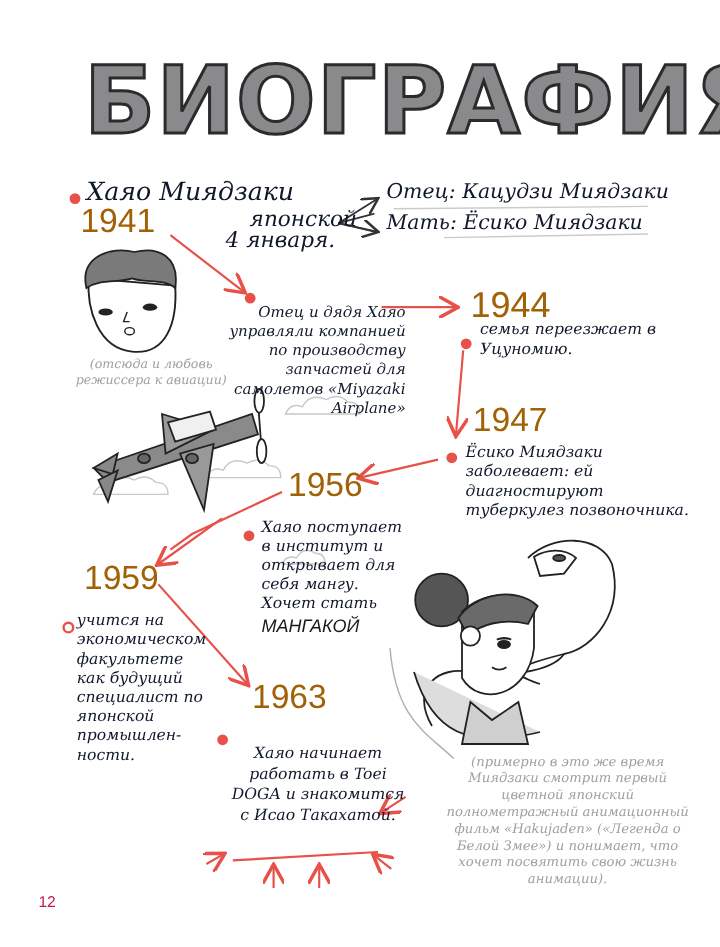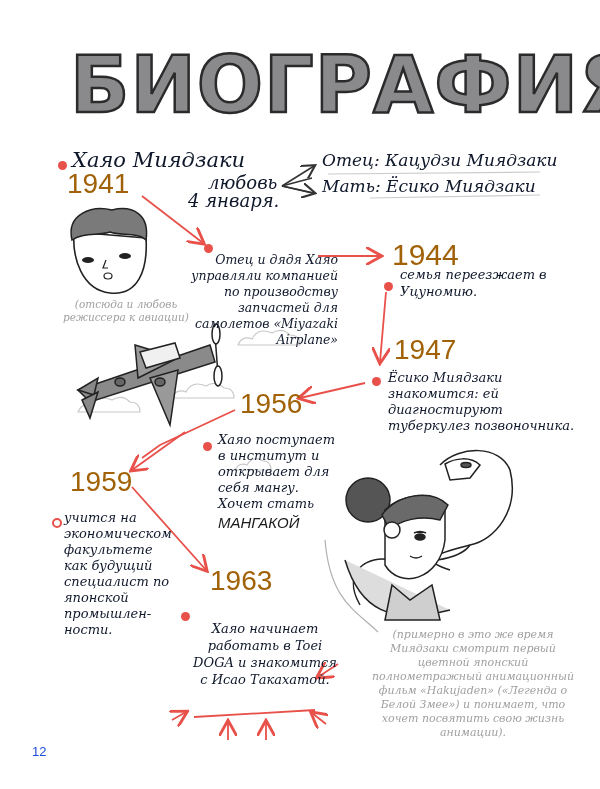--- a/index.html
+++ b/index.html
@@ -8,21 +8,21 @@
   .abs { position:absolute; }
   .title { left:70px; top:40px; width:470px; height:90px;
            font-family:"DejaVu Sans", sans-serif; font-weight:bold;
            font-size:78px; letter-spacing:1px; line-height:90px; text-align:center;
            color:#8a8a8c; -webkit-text-stroke:2.5px #2b2b2b; }
   .hand { font-family:"DejaVu Serif", serif; font-style:italic; color:#0f172a; }
   .year { font-family:"Liberation Sans", sans-serif; color:#a16207; font-weight:normal; }
   .dot { width:9px; height:9px; border-radius:50%; background:#e8504a; }
   .gray { color:#a0a0a0; }
   svg.layer { position:absolute; left:0; top:0; }
-  .pn { font-family:"Liberation Sans", sans-serif; font-size:13px; color:#1d4ed8; }
+  .pn { font-family:"Liberation Sans", sans-serif; font-size:13px; color:#be185d; }
 </style>
 </head>
 <body>
 
 <div class="abs title">БИОГРАФИЯ</div>
 
 <svg class="layer" width="600" height="789">
   <defs>
     <marker id="ar" markerWidth="10" markerHeight="10" refX="8" refY="5" orient="auto">
       <path d="M0,0 L9,5 L0,10" fill="none" stroke="#e8504a" stroke-width="1.6"></path>
@@ -101,36 +101,36 @@
     <ellipse cx="420" cy="537" rx="5" ry="3" fill="#222"></ellipse>
     <path d="M410,556 q6,4 12,0" fill="#fff"></path>
     <circle cx="392" cy="530" r="8" fill="#fff"></circle>
     <path d="M392,585 L410,600 L432,585 L440,620 L385,620 Z" fill="#cfcfcf"></path>
   </g>
 </svg>
 
 <div class="abs dot" style="left:58px;top:161px;"></div>
 <div class="abs hand" style="left:72px;top:148px;font-size:21px;">Хаяо Миядзаки</div>
 <div class="abs year" style="left:67px;top:168px;font-size:28px;">1941</div>
-<div class="abs hand" style="left:208px;top:172px;font-size:18px;">любовь</div>
+<div class="abs hand" style="left:208px;top:172px;font-size:18px;">японской</div>
 <div class="abs hand" style="left:188px;top:190px;font-size:18px;">4 января.</div>
 <div class="abs hand" style="left:322px;top:150px;font-size:17px;">Отец: Кацудзи Миядзаки</div>
 <div class="abs hand" style="left:322px;top:176px;font-size:17px;">Мать: Ёсико Миядзаки</div>
 
 <div class="abs dot" style="left:204px;top:244px;"></div>
 <div class="abs hand" style="left:188px;top:252px;width:150px;font-size:12.5px;line-height:16px;text-align:right;">Отец и дядя Хаяо управляли компанией по производству запчастей для самолетов «Miyazaki Airplane»</div>
 <div class="abs hand gray" style="left:58px;top:298px;width:136px;font-size:10.5px;line-height:13px;text-align:center;">(отсюда и любовь режиссера к авиации)</div>
 
 <div class="abs year" style="left:392px;top:238px;font-size:30px;">1944</div>
 <div class="abs dot" style="left:384px;top:282px;"></div>
 <div class="abs hand" style="left:400px;top:266px;width:160px;font-size:13px;line-height:17px;">семья переезжает в Уцуномию.</div>
 
 <div class="abs year" style="left:394px;top:334px;font-size:28px;">1947</div>
 <div class="abs dot" style="left:372px;top:377px;"></div>
-<div class="abs hand" style="left:388px;top:370px;width:190px;font-size:13px;line-height:16px;">Ёсико Миядзаки знакомится: ей диагностируют туберкулез позвоночника.</div>
+<div class="abs hand" style="left:388px;top:370px;width:190px;font-size:13px;line-height:16px;">Ёсико Миядзаки заболевает: ей диагностируют туберкулез позвоночника.</div>
 
 <div class="abs year" style="left:240px;top:388px;font-size:28px;">1956</div>
 <div class="abs dot" style="left:203px;top:442px;"></div>
 <div class="abs hand" style="left:218px;top:432px;width:125px;font-size:13px;line-height:16px;">Хаяо поступает в институт и открывает для себя мангу. Хочет стать</div>
 <div class="abs" style="left:218px;top:514px;font-family:'Liberation Sans',sans-serif;font-size:15px;font-style:italic;">МАНГАКОЙ</div>
 
 <div class="abs year" style="left:70px;top:466px;font-size:28px;">1959</div>
 <div class="abs dot" style="left:52px;top:518px;background:#fff;border:2px solid #e8504a;width:6px;height:6px;"></div>
 <div class="abs hand" style="left:64px;top:510px;width:116px;font-size:13px;line-height:16px;">учится на экономическом факультете как будущий специалист по японской промышлен-ности.</div>
 

